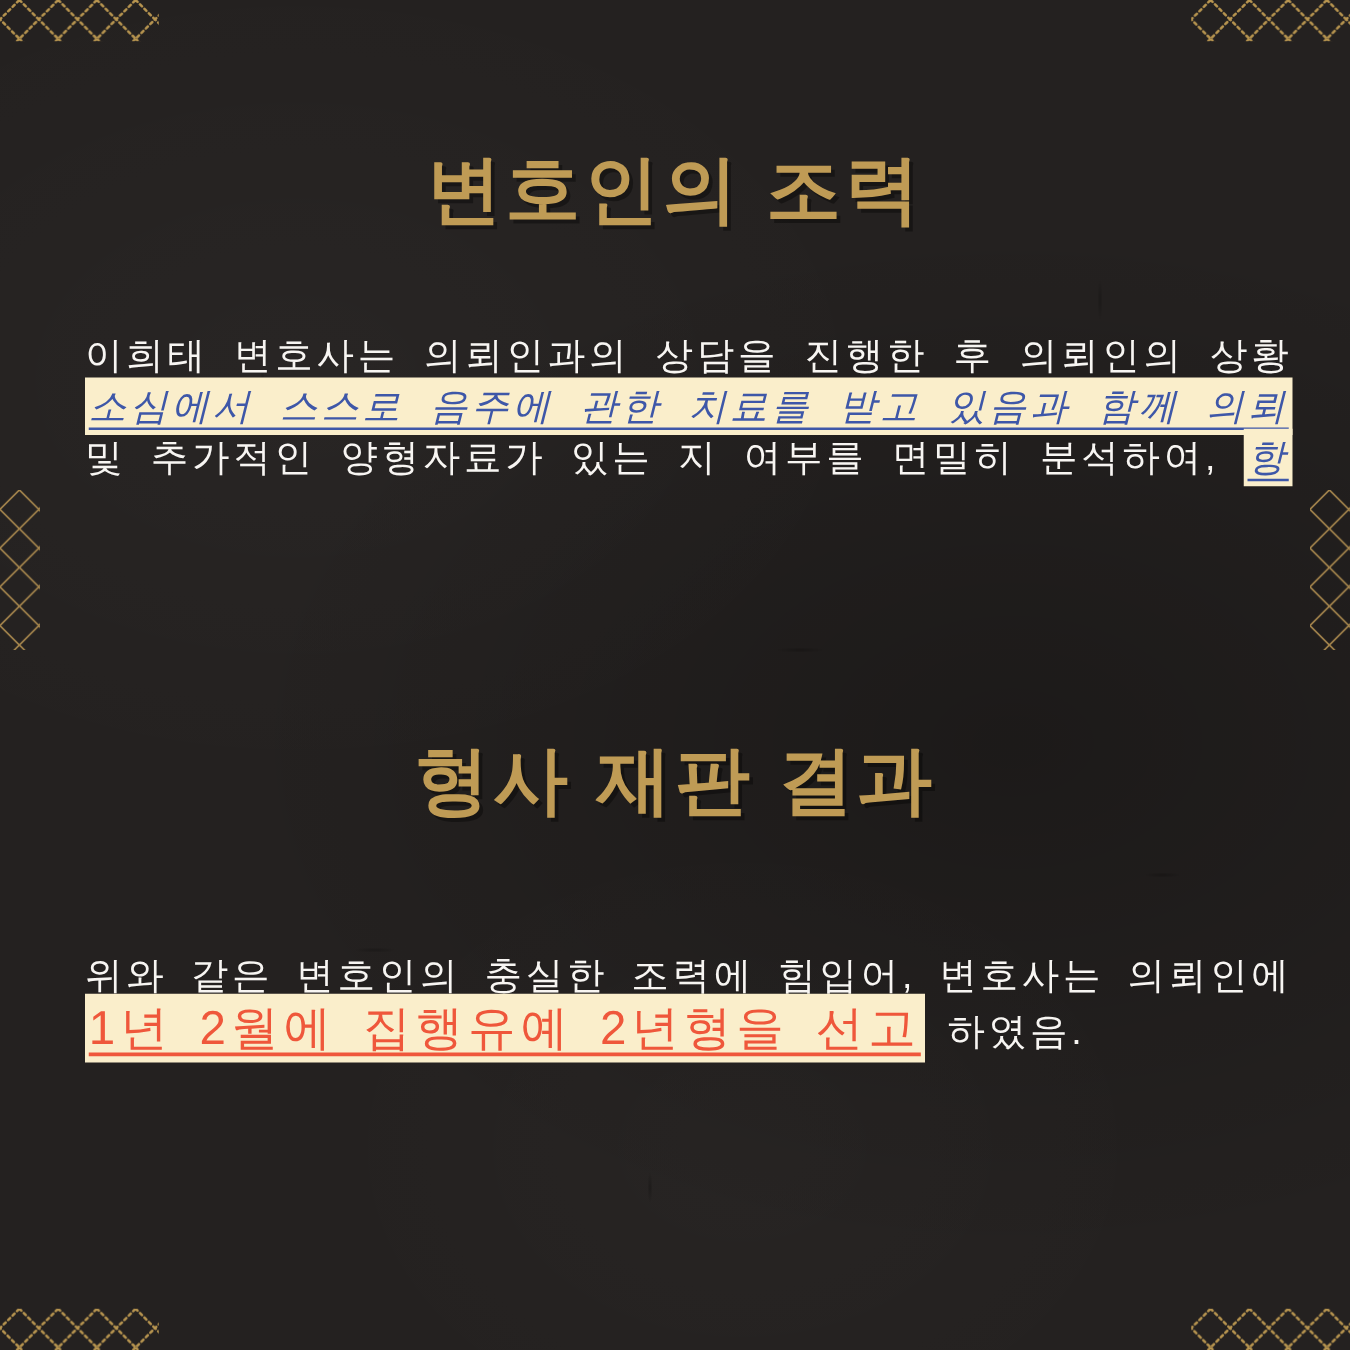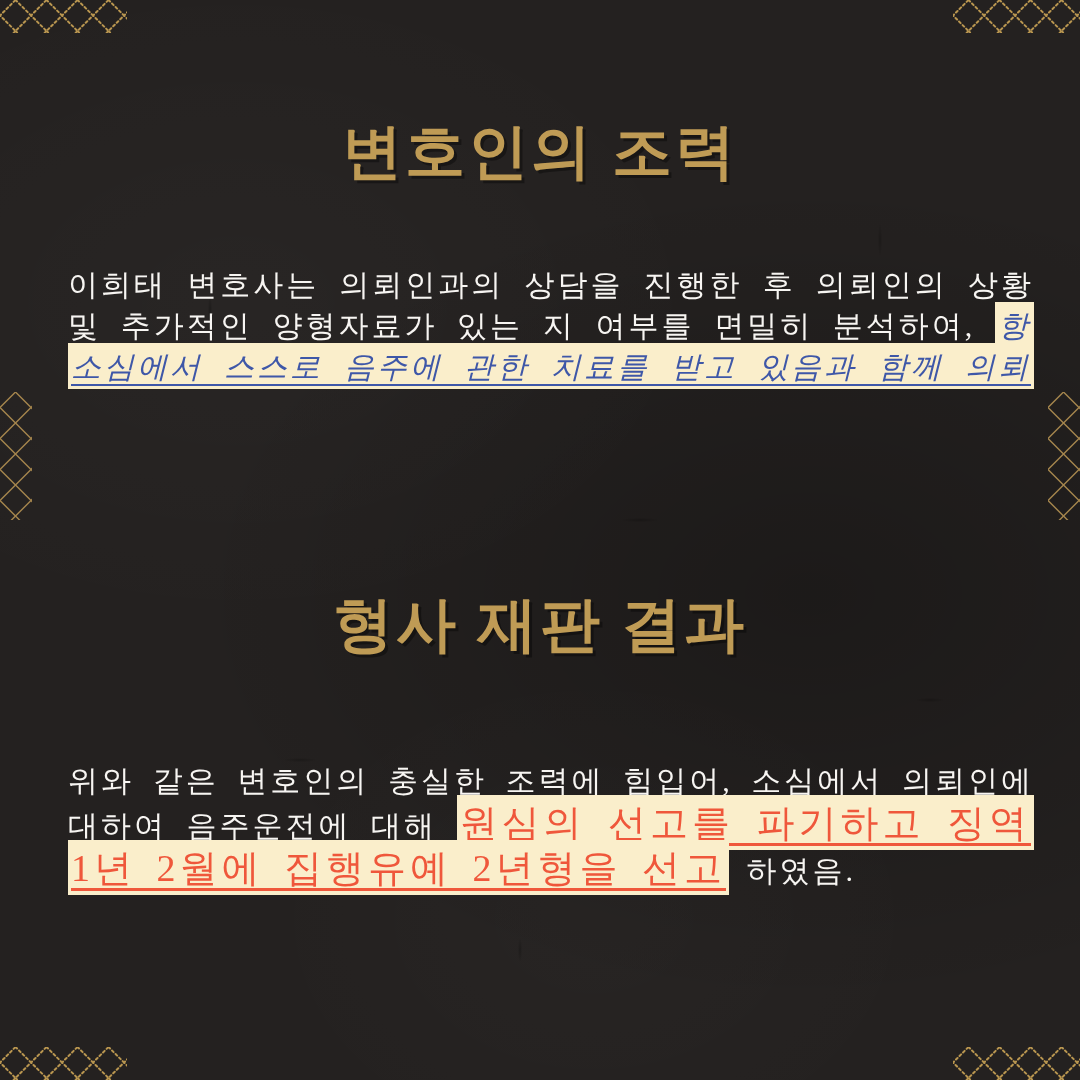--- a/index.html
+++ b/index.html
@@ -1,20 +1,20 @@
 <!DOCTYPE html>
 <html style="--bg: #242120; --gold: #BF9B55; --lattice-gold-dotted: #B8954F; --lattice-gold-solid: #A5854C; --cream: #FAEECB; --blue: #3E57A8; --orange: #EF573B; --text: #F7F5F2;"><head>
 <meta charset="utf-8">
 <style>
   html,body{margin:0;padding:0;background:#111;}
   .canvas{
     position:relative;
     width:1080px;height:1080px;
     overflow:hidden;
-    font-family:Liberation Serif, serif;
+    font-family:Liberation Sans, sans-serif;
     background:
       radial-gradient(ellipse 700px 480px at 22% 28%, rgba(255,255,255,0.02), rgba(255,255,255,0) 70%),
       radial-gradient(ellipse 900px 600px at 75% 55%, rgba(0,0,0,0.22), rgba(0,0,0,0) 70%),
       radial-gradient(ellipse 500px 380px at 55% 85%, rgba(255,255,255,0.015), rgba(255,255,255,0) 70%),
       var(--bg,#242120);
   }
   .texture{
     position:absolute;inset:0;pointer-events:none;opacity:.5;
     background:
       radial-gradient(2px 14px at 210px 310px, rgba(0,0,0,.5), transparent),
@@ -104,25 +104,24 @@
     </g>
     <g transform="translate(1048,392)">
       <rect width="32" height="128" fill="url(#netSolid)"></rect>
     </g>
   </svg>
 
   <div class="title title-1">변호인의 조력</div>
 
   <div class="para para-1">
       <div class="line just"><span class="seg plain">이희태 변호사는 의뢰인과의 상담을 진행한 후 의뢰인의 상황</span></div>
+      <div class="line just"><span class="seg blue">소심에서 스스로 음주에 관한 치료를 받고 있음과 함께 의뢰</span></div>
       <div class="line just"><span class="seg plain">및 추가적인 양형자료가 있는 지 여부를 면밀히 분석하여, </span><span class="seg blue">항</span></div>
-      <div class="line just"><span class="seg blue">소심에서 스스로 음주에 관한 치료를 받고 있음과 함께 의뢰</span></div>
     </div>
 
   <div class="title title-2">형사 재판 결과</div>
 
   <div class="para para-2">
-      <div class="line just"><span class="seg plain">위와 같은 변호인의 충실한 조력에 힘입어, 소심에서 의뢰인에</span></div>
-      <div class="line just"><span class="seg plain">대하여 음주운전에 대해 </span><span class="seg orange">원심의 선고를 파기하고 징역</span></div>
+      <div class="line just"><span class="seg plain">위와 같은 변호인의 충실한 조력에 힘입어, 변호사는 의뢰인에</span></div>
       <div class="line"><span class="seg orange">1년 2월에 집행유예 2년형을 선고</span><span class="seg plain"> 하였음.</span></div>
     </div>
 
 </div>
 
 </body></html>

